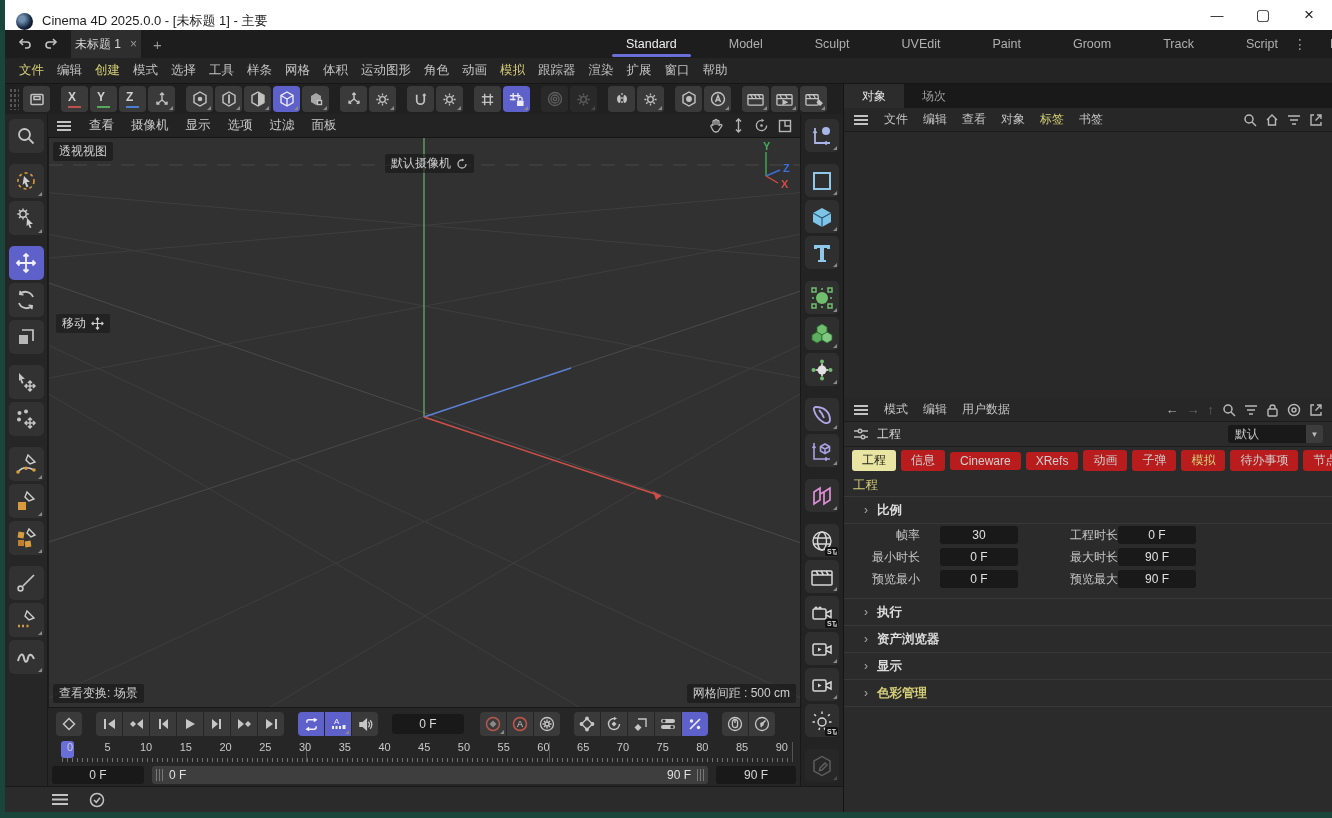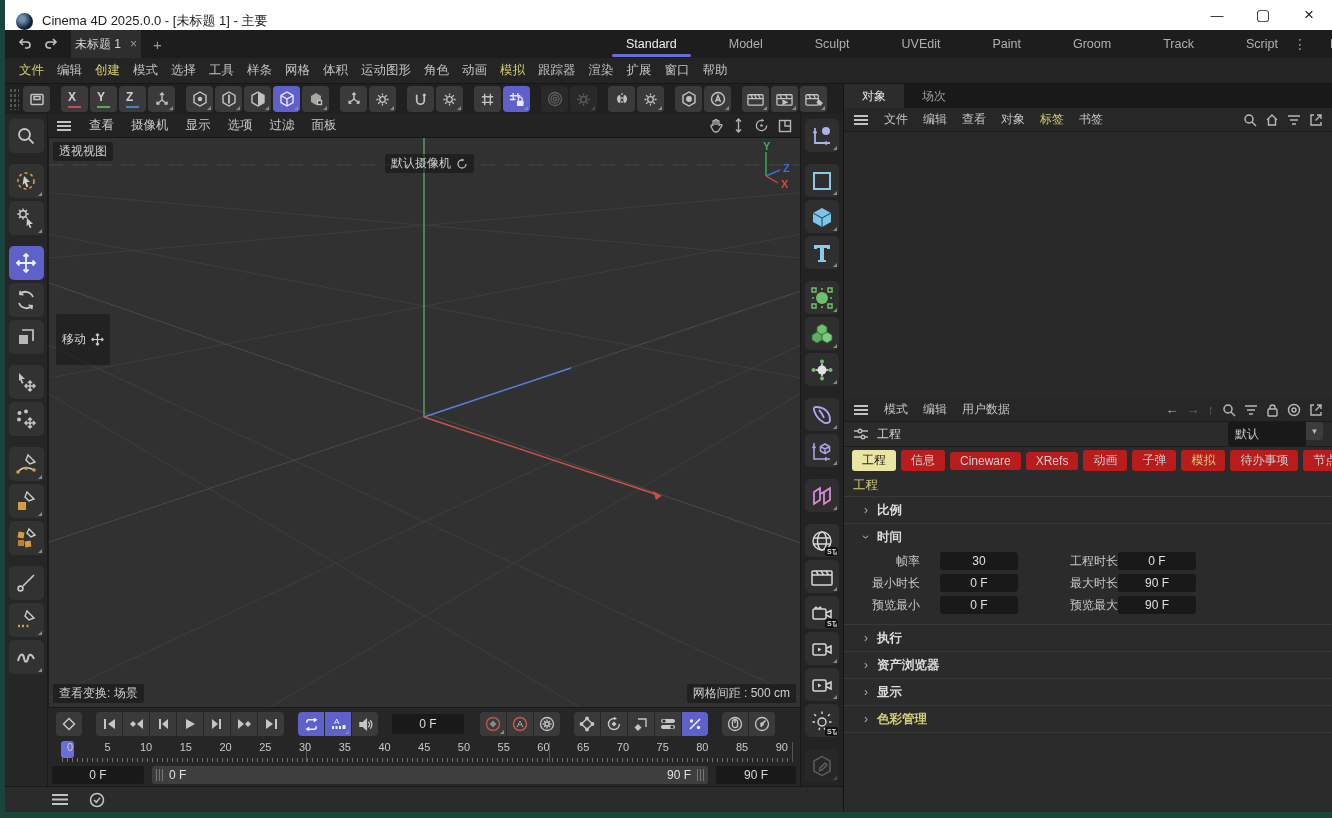--- a/index.html
+++ b/index.html
@@ -47,21 +47,21 @@
   .lbtn{width:35px;height:34px;background:#323232;border-radius:5px;display:flex;align-items:center;justify-content:center;margin-bottom:3px;position:relative;color:#c5c5c5;}
   .lbtn.active{background:#5d61c9;color:#f0f0fa;}
   .lsep{height:8px;}
 
   
   .viewport{left:48px;top:114px;width:752px;height:593px;}
   .vp-menubar{height:24px;background:#232323;display:flex;align-items:center;gap:17px;padding:0 8px;font-size:12.5px;color:#c9c9c9;border-bottom:1px solid #161616;}
   .vp-right{margin-left:auto;display:flex;gap:9px;align-items:center;color:#b5b5b5;}
   .vp-canvas{position:relative;width:752px;height:569px;background:#313131;overflow:hidden;border-left:1px solid #1c1c1c;}
   .vp-chip{position:absolute;background:rgba(18,18,18,.55);color:#cfcfcf;font-size:12px;padding:1px 6px;border-radius:2px;white-space:nowrap;}
-  .vp-hint{position:absolute;left:7px;top:176px;display:flex;align-items:center;gap:5px;background:rgba(18,18,18,.45);color:#d6d6d6;font-size:12px;padding:17px 6px;border-radius:2px;}
+  .vp-hint{position:absolute;left:7px;top:176px;display:flex;align-items:center;gap:5px;background:rgba(18,18,18,.45);color:#d6d6d6;font-size:12px;padding:1px 6px;border-radius:2px;}
 
   
   .palette{left:800px;top:114px;width:43px;height:672px;background:#232323;display:flex;flex-direction:column;align-items:center;padding-top:5px;border-left:1px solid #181818;}
   .pbtn{width:34px;height:33px;background:#2f2f2f;border-radius:5px;display:flex;align-items:center;justify-content:center;margin-bottom:3px;position:relative;}
   .psep{height:9px;}
   .stbadge{position:absolute;right:1px;bottom:1px;background:#111;color:#ddd;font-size:7px;font-weight:bold;padding:0 2px;border-radius:2px;line-height:9px;}
 
   
   .timeline{left:48px;top:707px;width:752px;height:79px;background:#262626;border-top:1px solid #181818;}
   .transport{height:32px;display:flex;align-items:center;padding-left:8px;gap:4px;}
@@ -92,21 +92,21 @@
   .rightpanel{left:843px;top:84px;width:489px;height:728px;background:#272727;border-left:1px solid #141414;display:flex;flex-direction:column;}
   .ptabs{height:24px;background:#191919;display:flex;align-items:stretch;font-size:12px;}
   .ptab{display:flex;align-items:center;padding:0 18px;color:#9d9d9d;}
   .ptab.active{background:#2c2c2c;color:#e8e8e8;}
   .pmenu{height:24px;background:#272727;display:flex;align-items:center;gap:15px;padding:0 9px;font-size:12px;color:#c3c3c3;border-bottom:1px solid #1c1c1c;}
   .pmenu .accent{color:#d3cd77;}
   .pmenu-icons{margin-left:auto;display:flex;gap:8px;align-items:center;color:#b8b8b8;}
   .om-body{height:266px;background:#292929;}
   .objrow{height:25px;display:flex;align-items:center;padding:0 9px;gap:8px;color:#d2d2d2;border-bottom:1px solid #1c1c1c;background:#2b2b2b;}
   .preset{margin-left:auto;display:flex;}
-  .preset-val{width:78px;height:24px;background:#191919;border-radius:3px 0 0 3px;display:flex;align-items:center;padding-left:7px;color:#c9c9c9;}
+  .preset-val{width:78px;height:18px;background:#191919;border-radius:3px 0 0 3px;display:flex;align-items:center;padding-left:7px;color:#c9c9c9;}
   .preset-arrow{width:17px;height:18px;background:#3c3c3c;border-radius:0 3px 3px 0;display:flex;align-items:center;justify-content:center;color:#bbb;font-size:8px;}
   .am-buttons{height:27px;display:flex;align-items:center;gap:5px;padding:0 8px;background:#2b2b2b;}
   .ambtn{background:#b91c1c;color:#cfcfcf;border-radius:3px;padding:2px 10px;font-size:12px;white-space:nowrap;}
   .ambtn.active{background:#e9e5a3;color:#26261a;}
   .ambtn.accent{color:#d3cd77;}
   .am-title{height:23px;display:flex;align-items:center;padding:0 9px;color:#d3cd77;font-size:12.5px;border-bottom:1px solid #383838;background:#2b2b2b;}
   .section{border-bottom:1px solid #383838;background:#2b2b2b;}
   .sec-head{height:26px;display:flex;align-items:center;gap:9px;padding-left:20px;color:#dcdcdc;font-size:12.5px;font-weight:bold;}
   .sec-head .chev{color:#a8a8a8;font-weight:normal;display:inline-block;font-size:12px;}
   .chev.open{transform:rotate(90deg);}
@@ -967,24 +967,20 @@
       </div>
     <div class="am-title">工程</div>
 
     <div class="section">
       <div class="sec-head">
           <span class="chev">›</span>
           <span>比例</span>
         </div>
     </div>
     <div class="section">
-      <div class="sec-head">
-          <span class="chev open">›</span>
-          <span>时间</span>
-        </div>
       <div class="fieldrow">
         <span class="flabel">帧率</span>
         <div class="fval">30</div>
         <span class="flabel2">工程时长</span>
         <div class="fval">0 F</div>
       </div>
       <div class="fieldrow">
         <span class="flabel">最小时长</span>
         <div class="fval">0 F</div>
         <span class="flabel2">最大时长</span>

